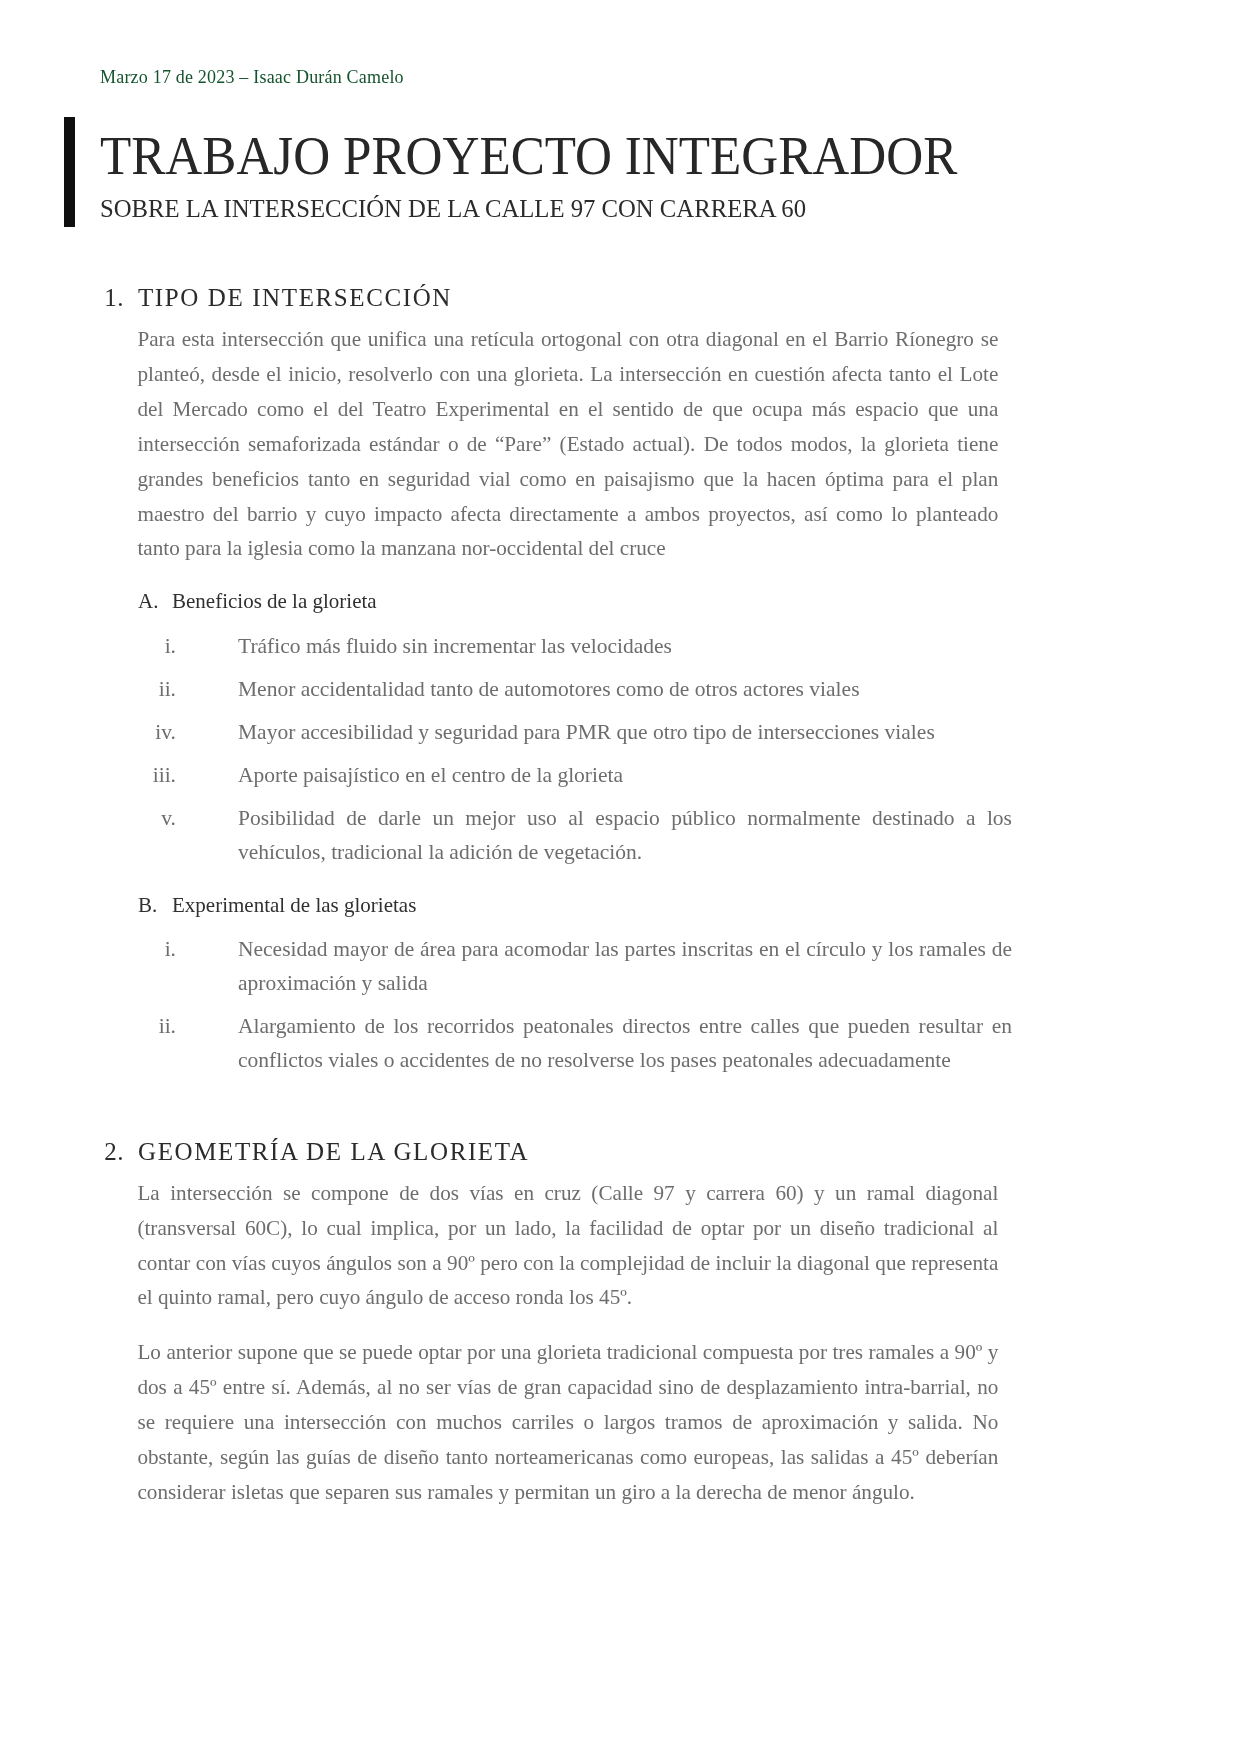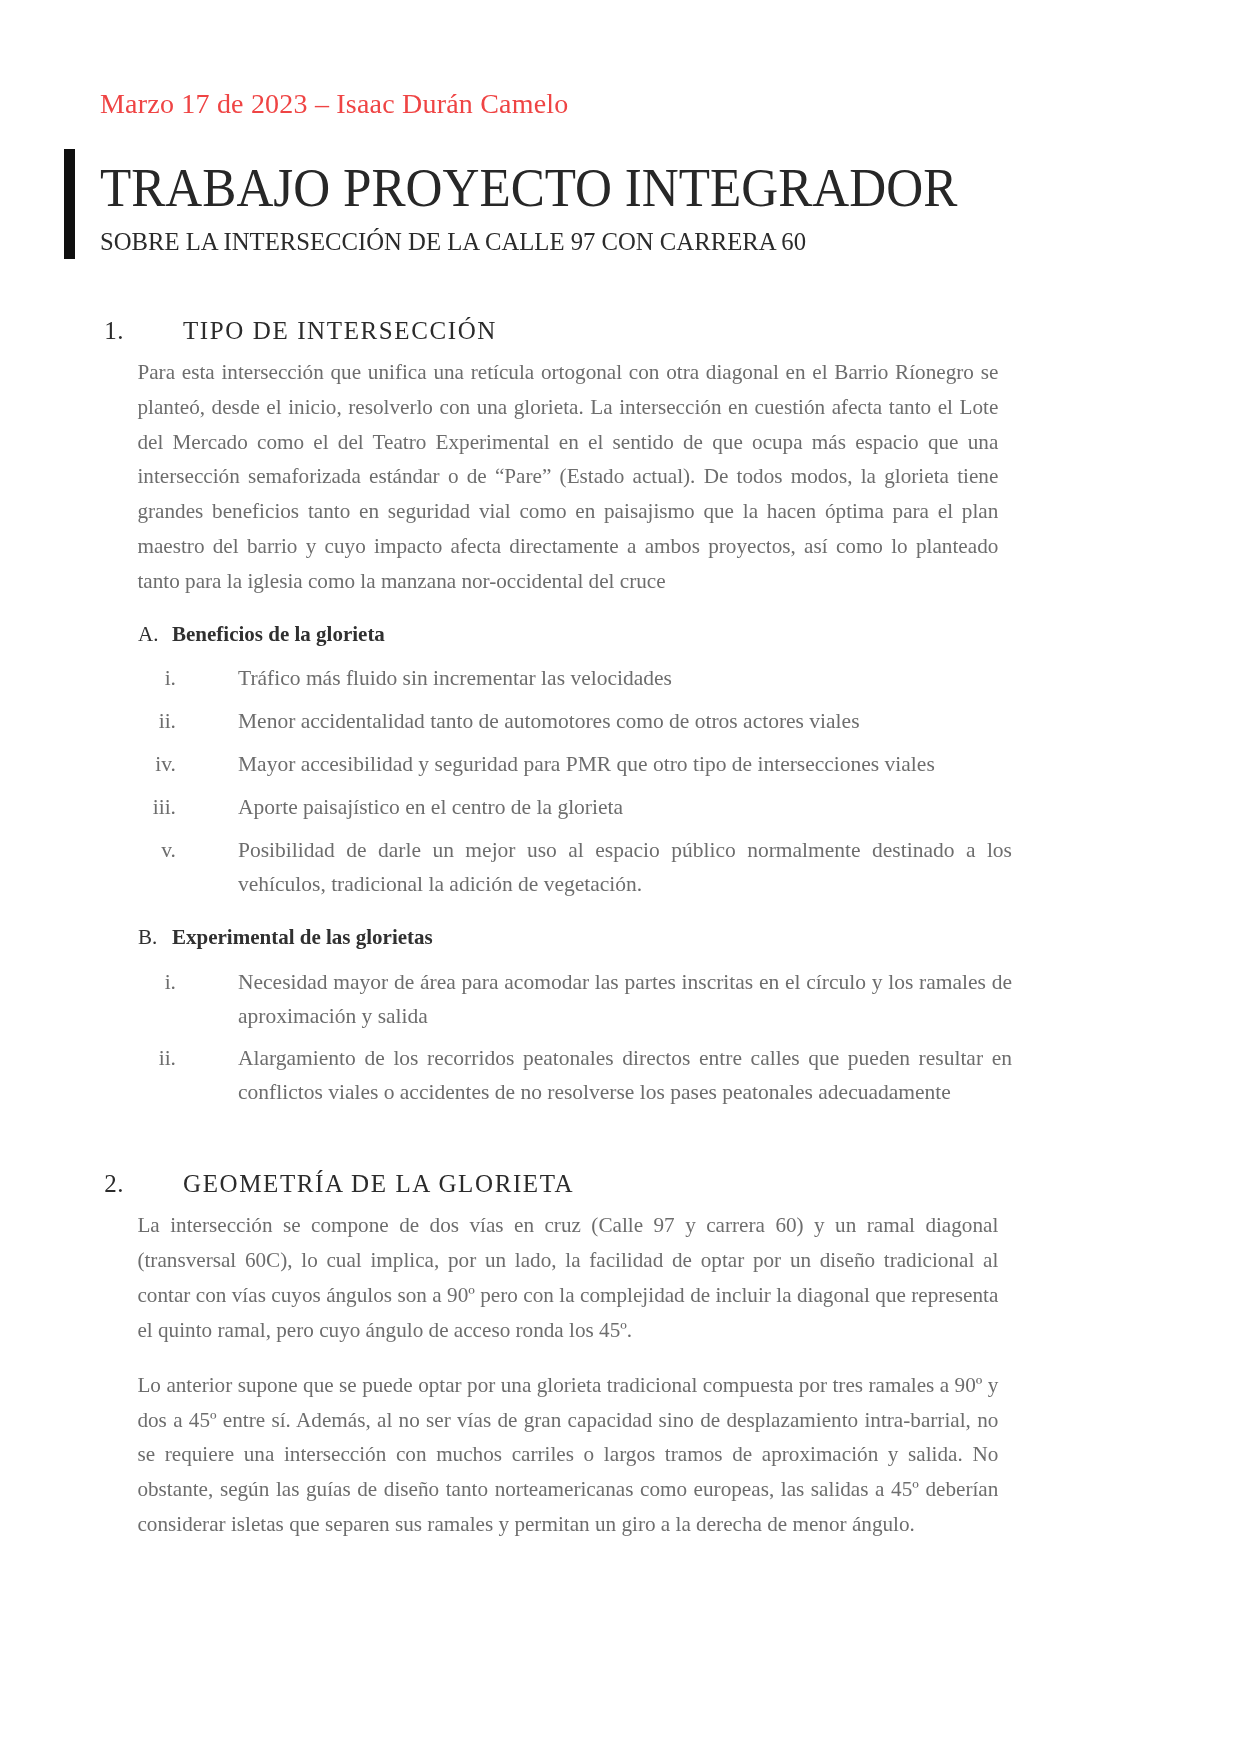--- a/index.html
+++ b/index.html
@@ -20,24 +20,24 @@
   .content {
     position: absolute;
     left: 100px;
     top: 0;
     width: 912px;
   }
 
   
   .date-line {
     font-family: "Liberation Serif", "DejaVu Serif", serif;
-    font-size: 28px;
-    color: #ef4444;
+    font-size: 18px;
+    color: #14532d;
     letter-spacing: 0.2px;
-    margin-top: 86px;
+    margin-top: 66px;
     line-height: 1.25;
     white-space: nowrap;
   }
   .title-block {
     position: relative;
     margin-top: 38px;
     padding-left: 0px;
   }
   .title-bar {
     position: absolute;
@@ -86,21 +86,20 @@
   .section-heading .sec-num {
     width: 38px;
     flex: 0 0 38px;
     text-align: right;
     padding-right: 14px;
     box-sizing: border-box;
     letter-spacing: 0.5px;
   }
   .section-heading .sec-text {
     flex: 1 1 auto;
-    margin-left: 45px;
   }
 
   
   p.body {
     margin: 0 0 0 0;
     padding-left: 38px;
     font-size: 21.5px;
     line-height: 1.62;
     color: #6d6d6d;
     text-align: justify;
@@ -122,21 +121,20 @@
     color: #303030;
     line-height: 1.5;
   }
   .sub-item .sub-marker {
     flex: 0 0 34px;
     width: 34px;
     text-align: left;
   }
   .sub-item .sub-text {
     flex: 1 1 auto;
-    font-weight: bold;
   }
 
   
   .roman-list {
     margin-top: 12px;
     padding-left: 38px;
   }
   .roman-item {
     display: flex;
     align-items: baseline;

